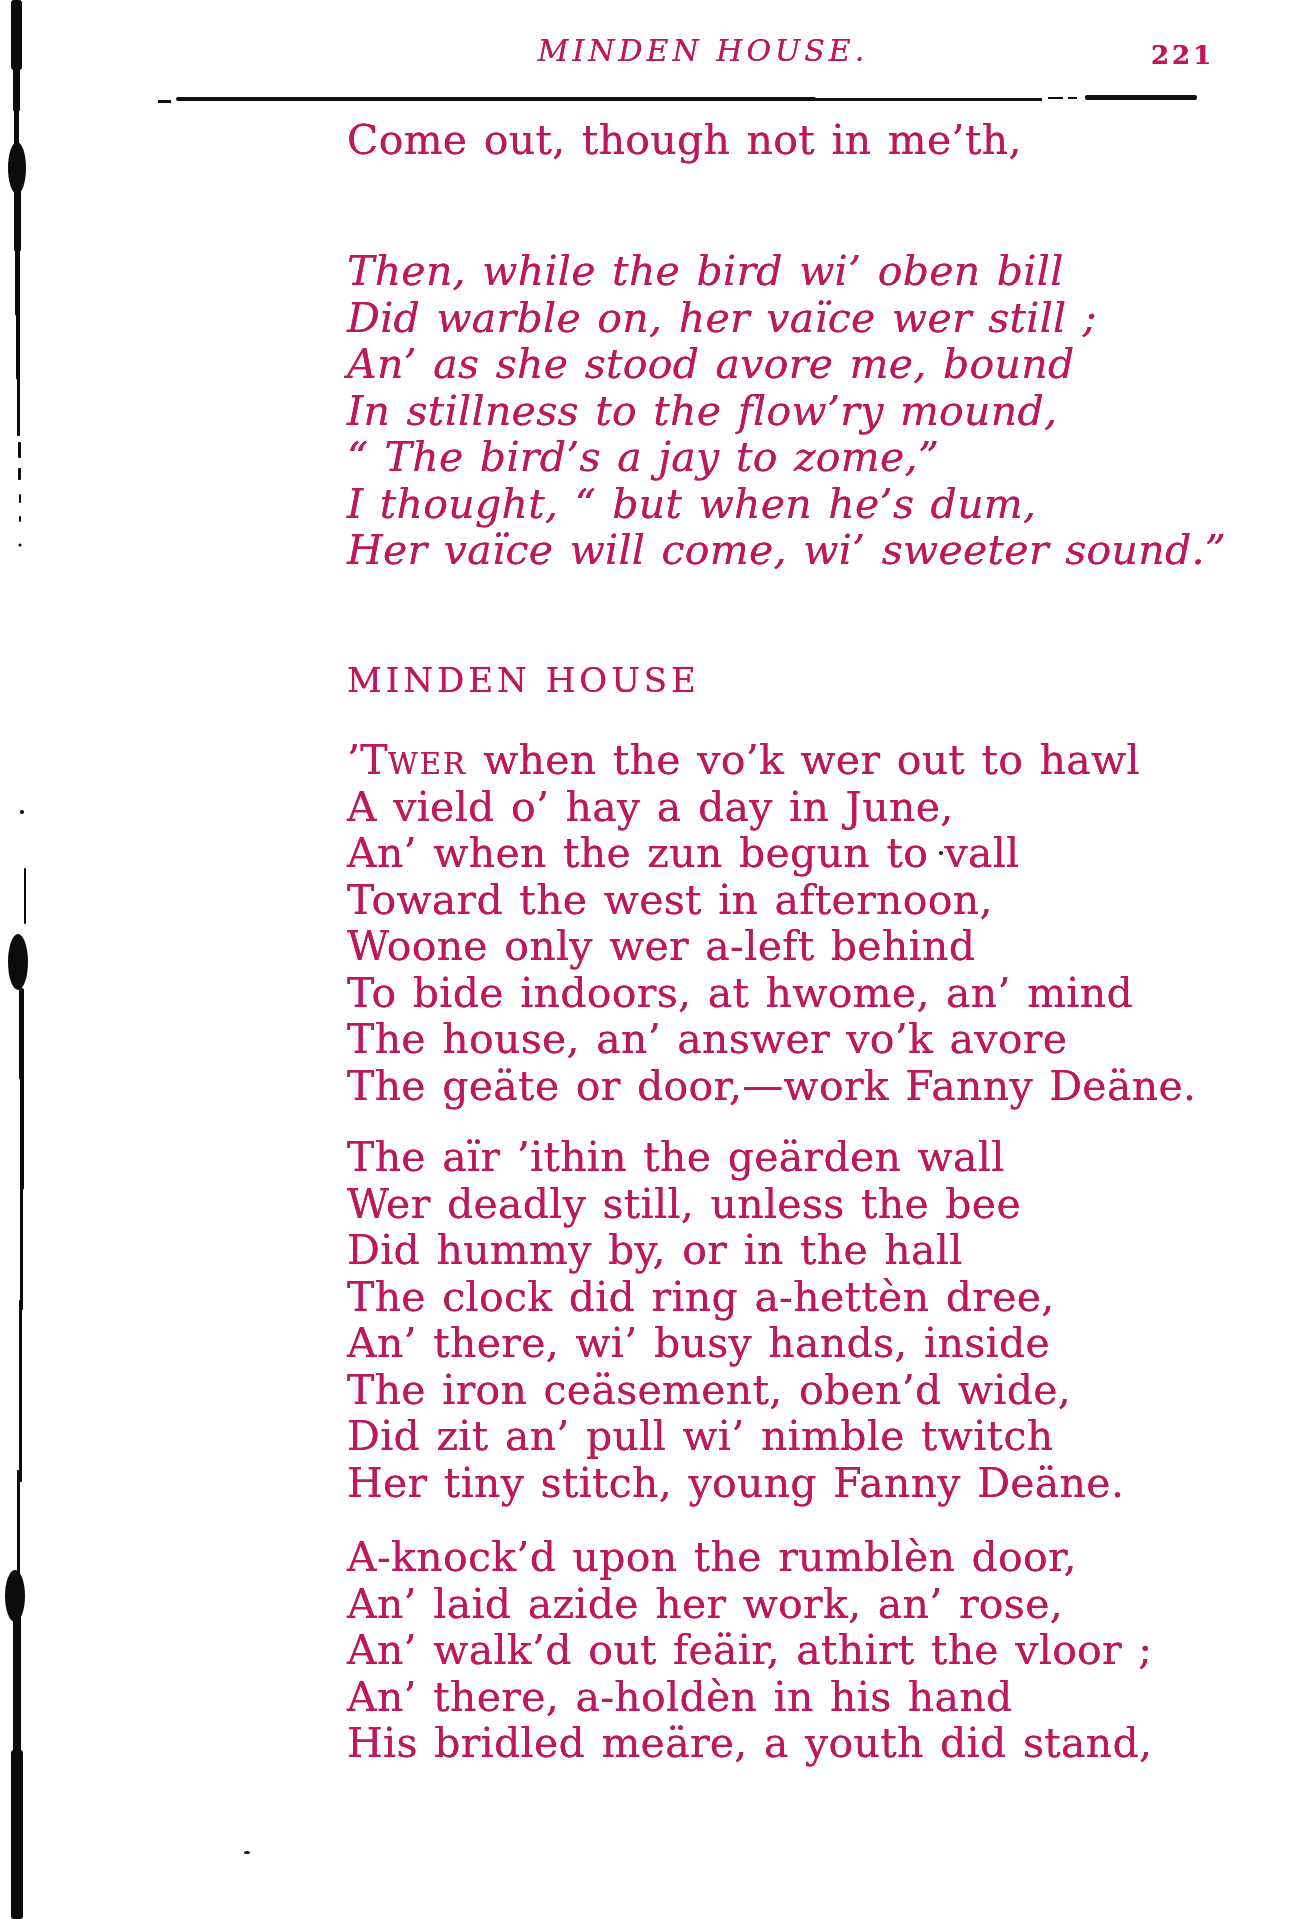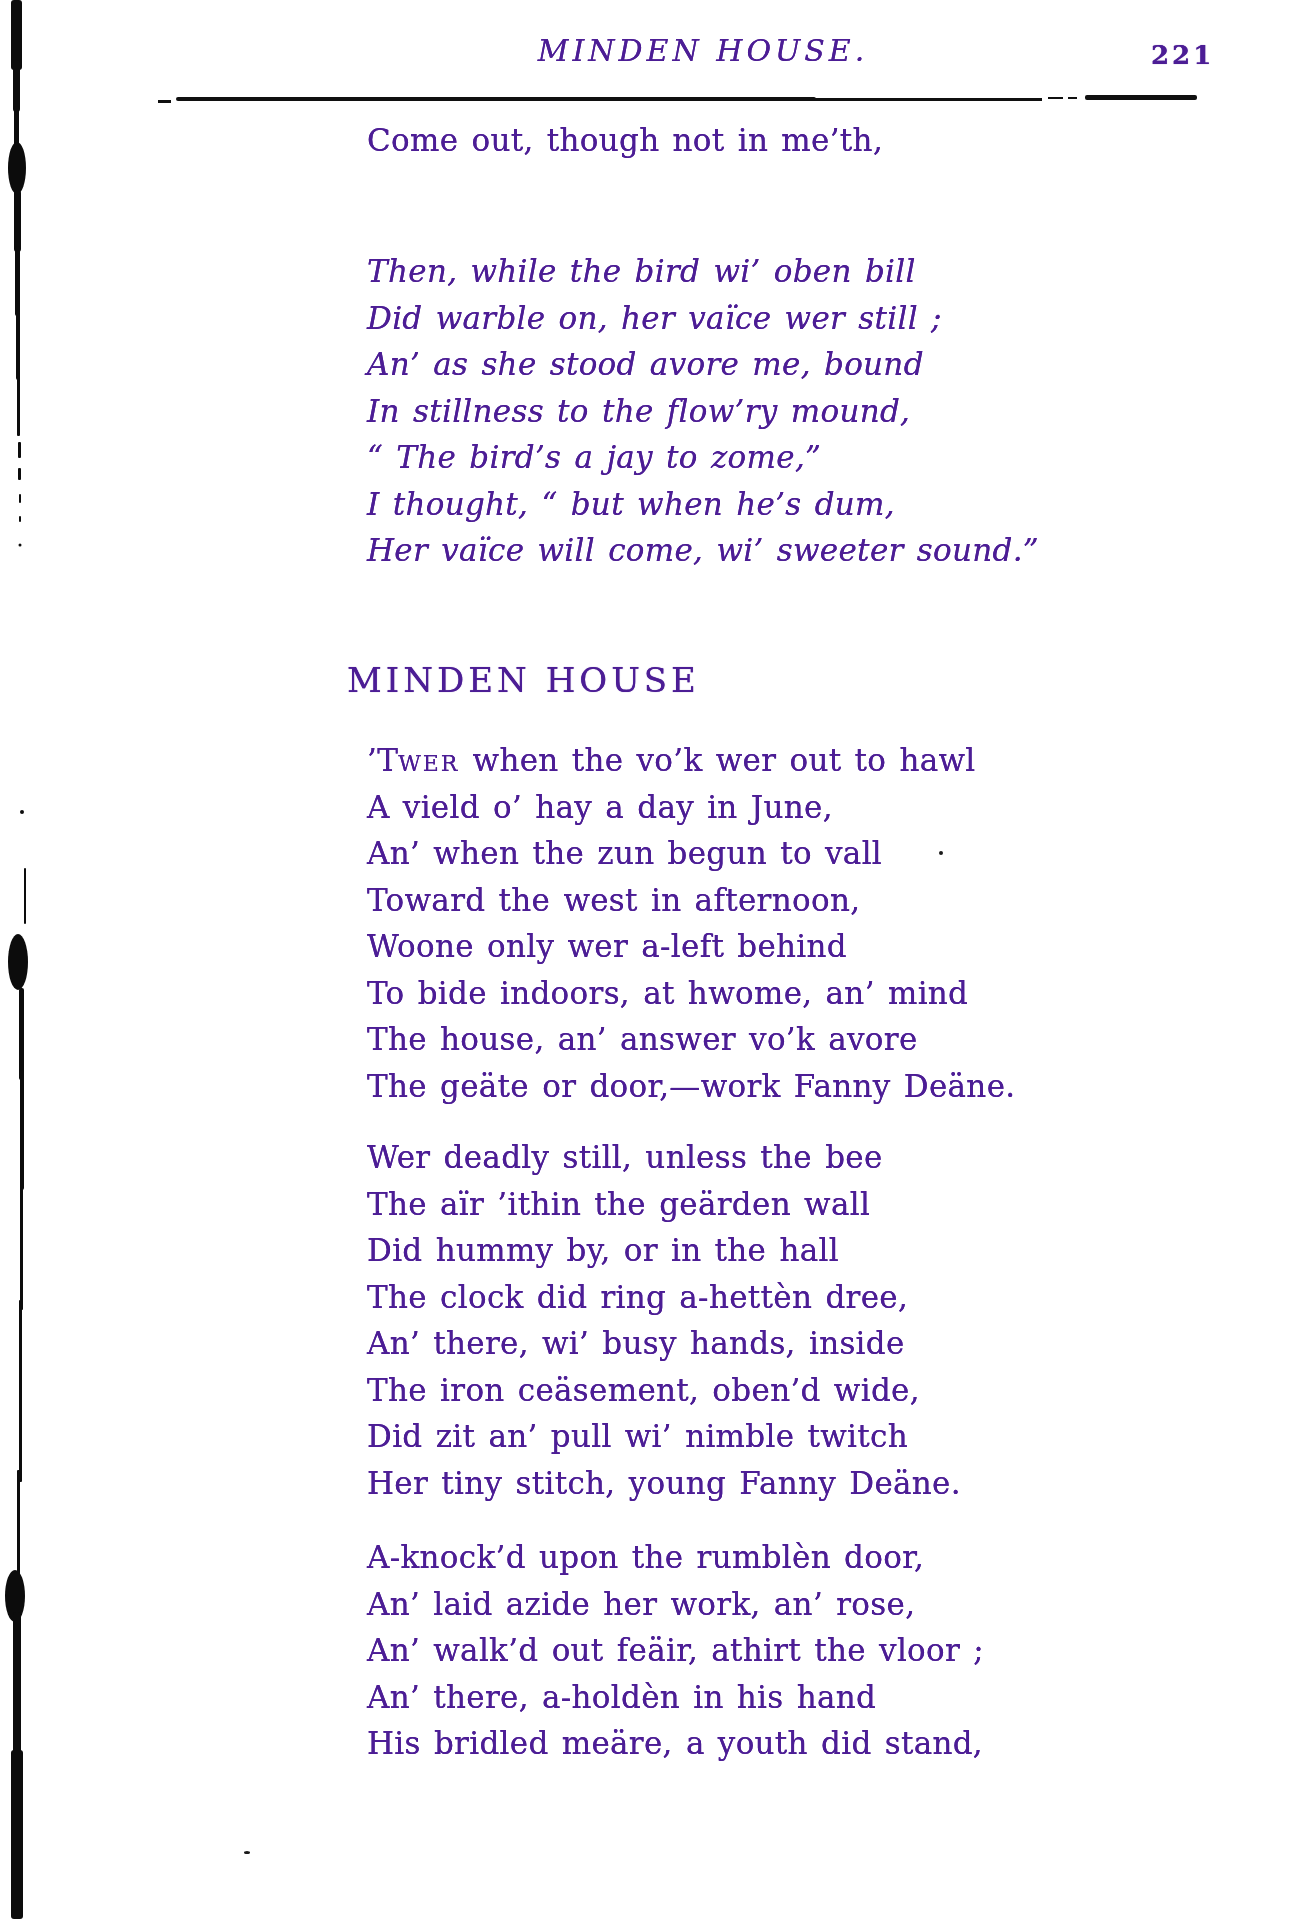--- a/index.html
+++ b/index.html
@@ -1,21 +1,21 @@
 <!DOCTYPE html>
 <html><head>
 <meta charset="utf-8">
 <style>
   html,body{margin:0;padding:0;background:#e8e8e8;}
   .page{
     position:relative;
     width:1311px;height:1919px;
     background:#ffffff;
     font-family:"DejaVu Serif","Liberation Serif",serif;
-    color:#4c1d95;
+    color:#be185d;
     overflow:hidden;
   }
   
   .running-title{
     position:absolute;top:33px;left:347px;width:712px;
     text-align:center;font-style:italic;font-size:30px;
     letter-spacing:4px;white-space:pre;
     text-shadow:0 0 0.6px currentColor;
   }
   .page-number{
@@ -25,21 +25,21 @@
   }
   
   .rule-seg{position:absolute;background:#101010;}
   .seg-a{left:158px;top:100px;width:13px;height:3px;}
   .seg-b{left:176px;top:97px;width:640px;height:4px;border-radius:2px;}
   .seg-b2{left:470px;top:98px;width:572px;height:3px;}
   .seg-c{left:1048px;top:97px;width:15px;height:2px;}
   .seg-c2{left:1068px;top:97px;width:9px;height:2px;}
   .seg-d{left:1085px;top:95px;width:112px;height:5px;border-radius:2px;}
   
-  .stanza{position:absolute;left:347px;font-size:31px;margin-left:20px;}
+  .stanza{position:absolute;left:347px;font-size:41px;}
   .line{
     height:46.5px;line-height:46.5px;white-space:pre;
     word-spacing:3px;letter-spacing:0.3px;
     text-shadow:0 0 0.55px currentColor;
   }
   .stanza-a{top:117px;}
   .stanza-b{top:248px;font-style:italic;}
   .stanza-c{top:737px;}
   .stanza-d{top:1134px;}
   .stanza-e{top:1534px;}
@@ -120,22 +120,22 @@
     <div class="line">A vield o’ hay a day in June,</div>
     <div class="line">An’ when the zun begun to vall</div>
     <div class="line">Toward the west in afternoon,</div>
     <div class="line">Woone only wer a-left behind</div>
     <div class="line">To bide indoors, at hwome, an’ mind</div>
     <div class="line">The house, an’ answer vo’k avore</div>
     <div class="line">The geäte or door,—work Fanny Deäne.</div>
   </div>
 
   <div class="stanza stanza-d">
+    <div class="line">The aïr ’ithin the geärden wall</div>
     <div class="line">Wer deadly still, unless the bee</div>
-    <div class="line">The aïr ’ithin the geärden wall</div>
     <div class="line">Did hummy by, or in the hall</div>
     <div class="line">The clock did ring a-hettèn dree,</div>
     <div class="line">An’ there, wi’ busy hands, inside</div>
     <div class="line">The iron ceäsement, oben’d wide,</div>
     <div class="line">Did zit an’ pull wi’ nimble twitch</div>
     <div class="line">Her tiny stitch, young Fanny Deäne.</div>
   </div>
 
   <div class="stanza stanza-e">
     <div class="line">A-knock’d upon the rumblèn door,</div>

